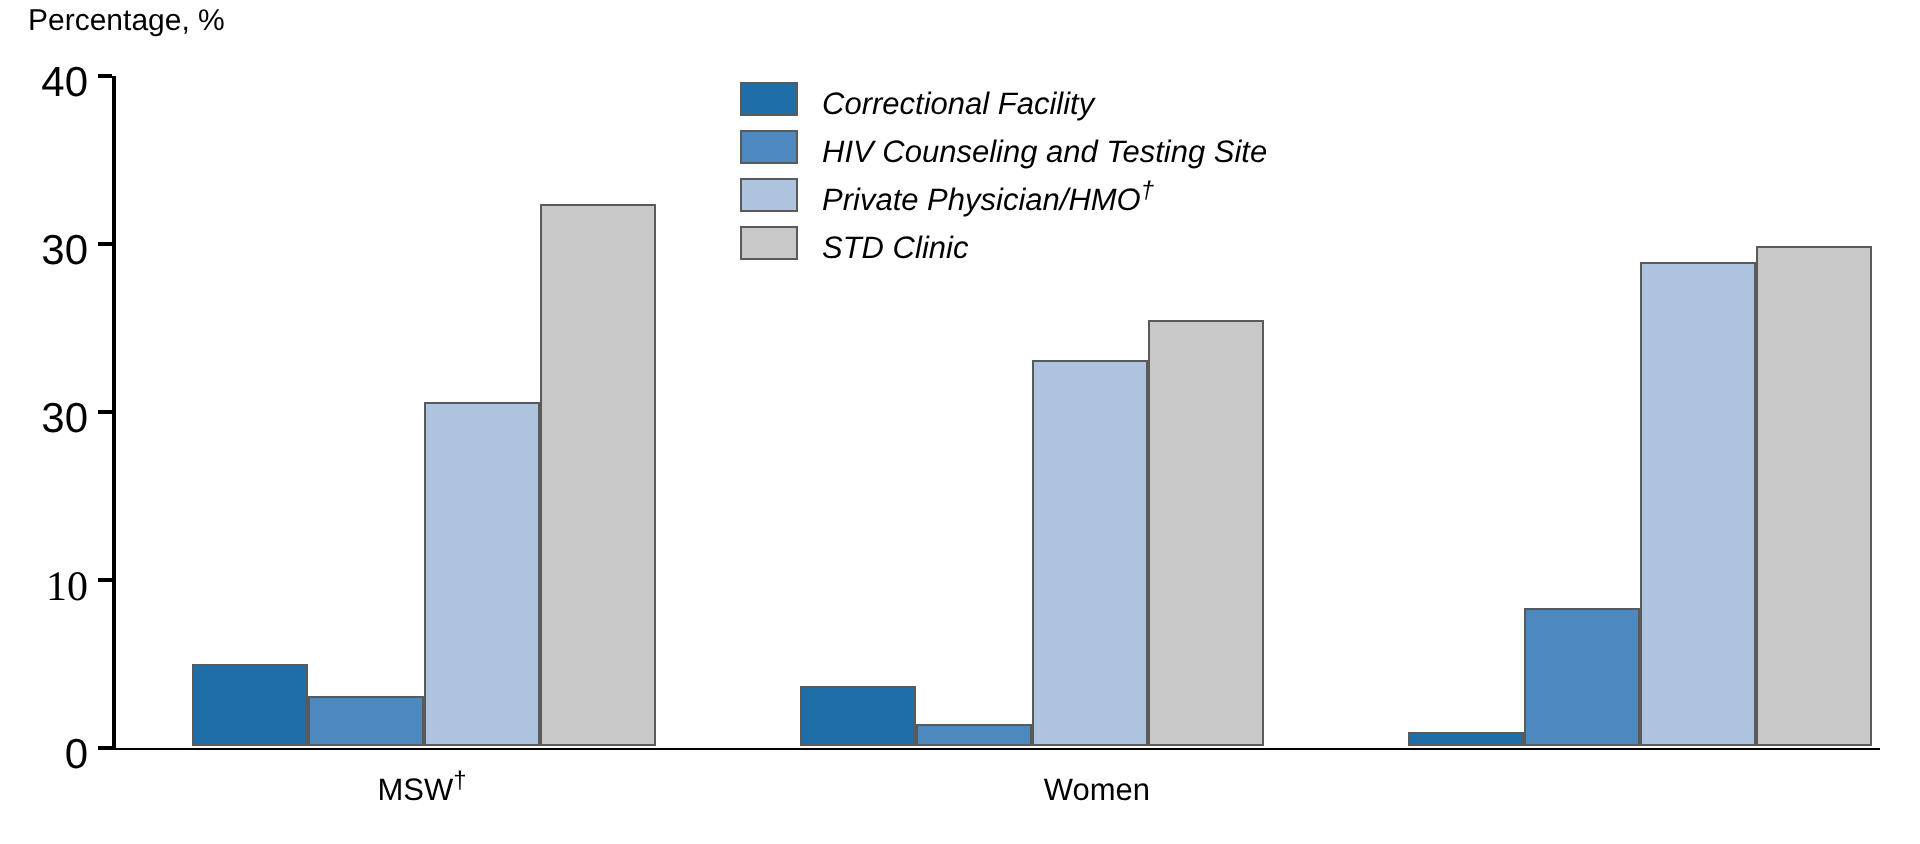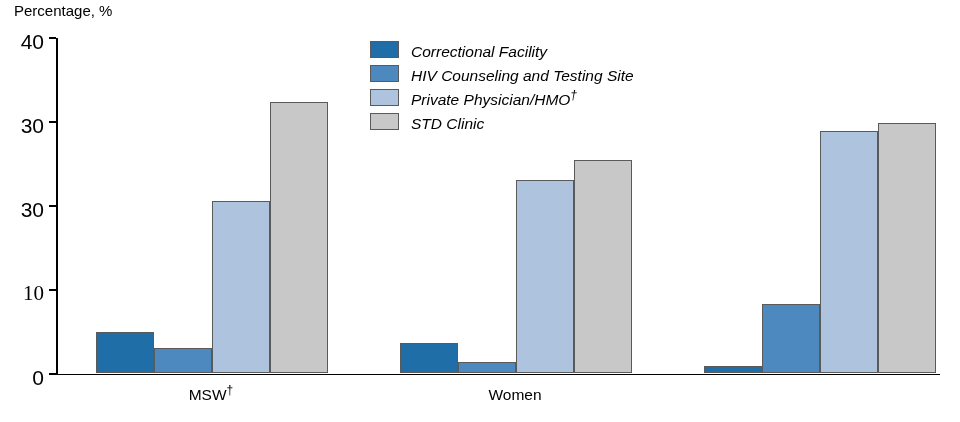--- a/index.html
+++ b/index.html
@@ -160,21 +160,21 @@
 
   <div class="tick-label" style="top:31px; left:8px;">40</div>
   <div class="tick-label" style="top:115px; left:8px;">30</div>
   <div class="tick-label" style="top:199px; left:8px;">30</div>
   <div class="tick-label" style="top:283px; left:8px;font-family:Liberation Serif, serif;">10</div>
   <div class="tick-label" style="top:367px; left:8px;">0</div>
 
   <div class="group-label" style="left:151px; width:120px;">
     <span>MSW</span><sup>†</sup>
   </div>
-  <div class="group-label" style="left:455px; width:120px;">
+  <div class="group-label" style="left:455px; width:120px;text-align:right;">
     <span>Women</span><sup></sup>
   </div>
 
   <div class="legend">
     <div class="legend-row">
       <span class="legend-swatch" style="background:#1f6ea8;"></span>
       <span class="legend-label"><span>Correctional Facility</span><sup></sup></span>
     </div>
     <div class="legend-row">
       <span class="legend-swatch" style="background:#4d88bf;"></span>

